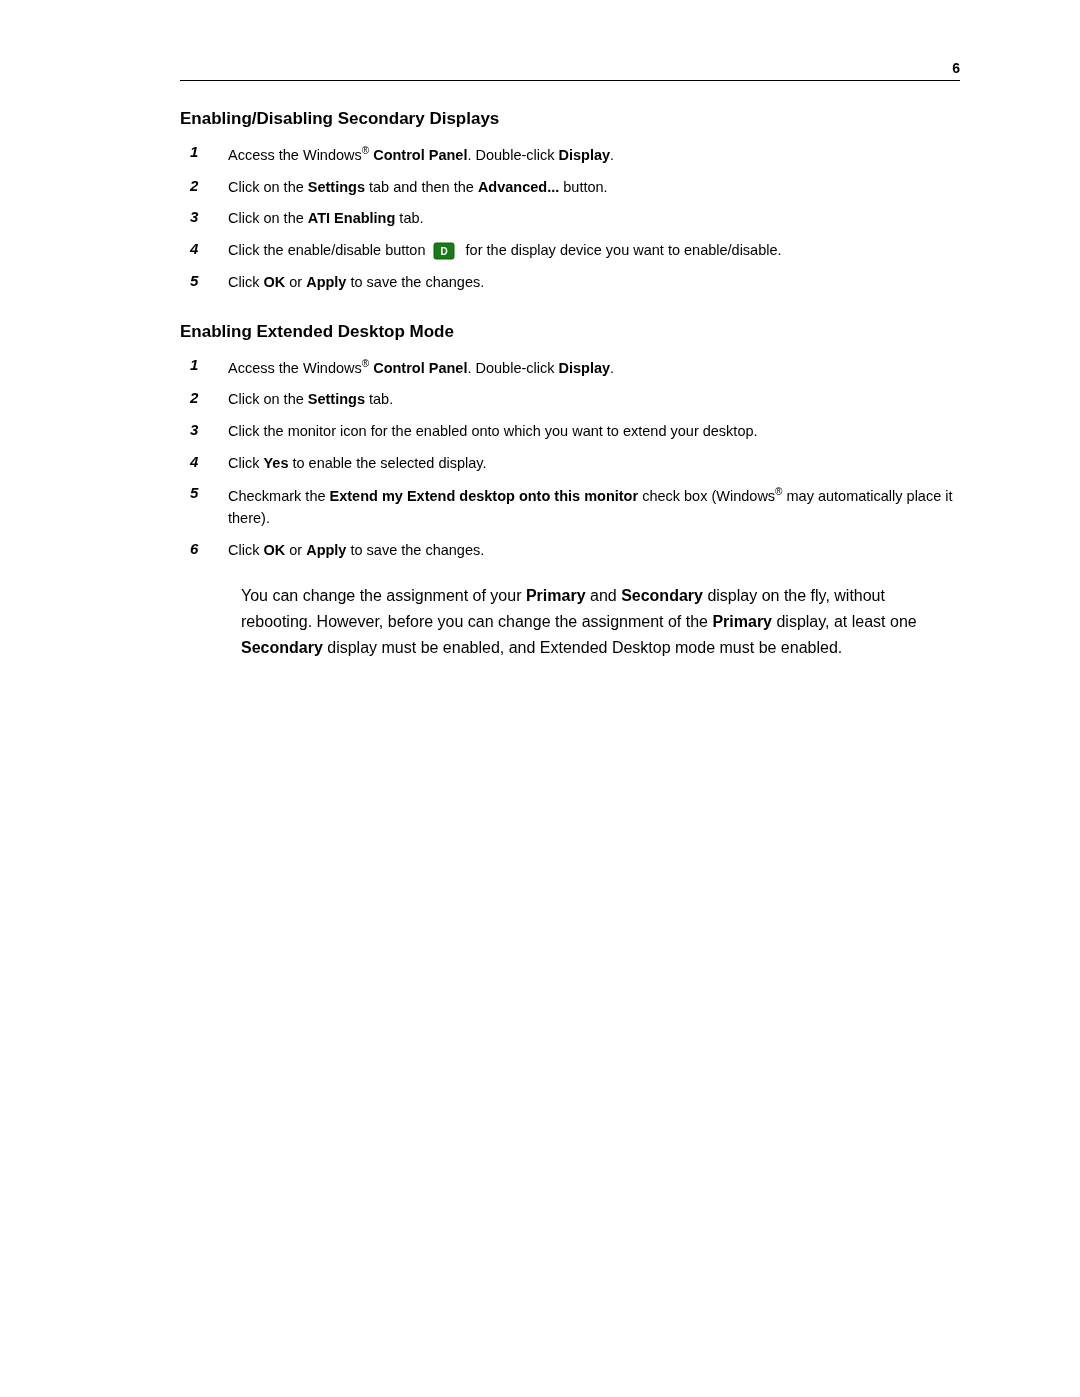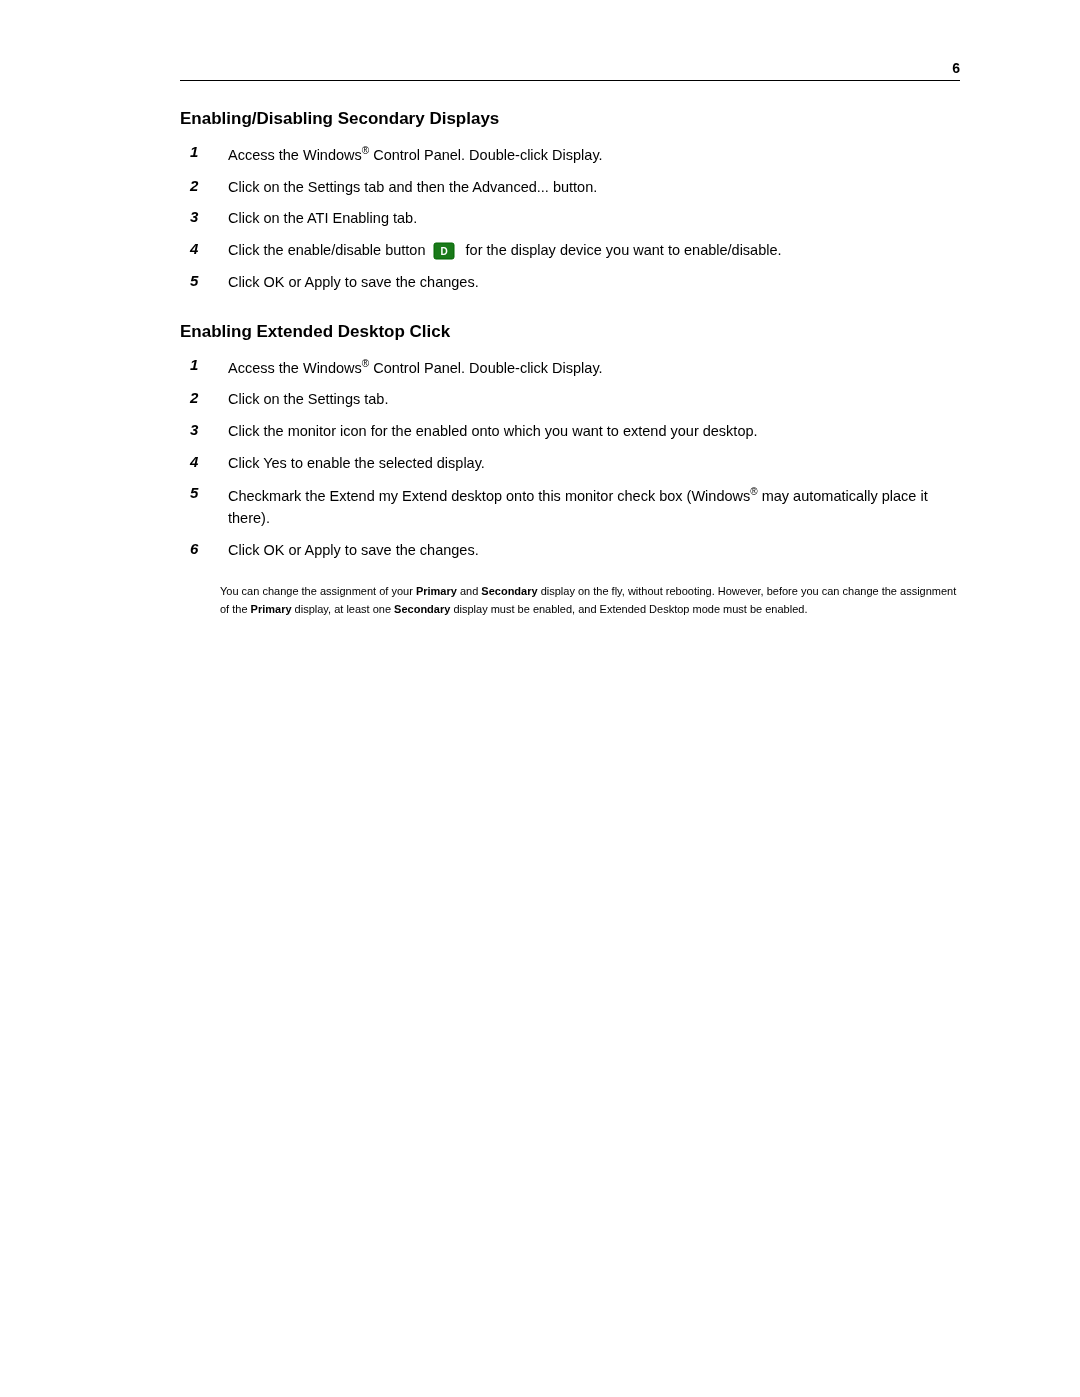--- a/index.html
+++ b/index.html
@@ -71,21 +71,21 @@
     }
 
     .step-text {
       font-family: Arial, sans-serif;
       font-size: 14.5px;
       line-height: 1.5;
       flex: 1;
     }
 
     .step-text b {
-      font-weight: normal;
+      font-weight: bold;
     }
 
     .enable-disable-icon {
       display: inline-block;
       width: 22px;
       height: 18px;
       margin: 0 3px;
       vertical-align: middle;
       position: relative;
     }
@@ -94,23 +94,23 @@
       width: 22px;
       height: 18px;
     }
 
     .section-gap {
       margin-top: 22px;
     }
 
     .paragraph {
       font-family: Arial, sans-serif;
-      font-size: 11px;
+      font-size: 16px;
       line-height: 1.6;
-      margin-left: 40px;
+      margin-left: 61px;
       margin-bottom: 12px;
     }
 
     .link {
       color: #0000cc;
       text-decoration: none;
     }
 
     sup {
       font-size: 10px;
@@ -170,21 +170,21 @@
         <span class="step-number">5</span>
         <span class="step-text">
           Click <b>OK</b> or <b>Apply</b> to save the changes.
         </span>
       </li>
 
     </ol>
   </div>
 
   <div class="section-gap">
-    <div class="section-title">Enabling Extended Desktop Click</div>
+    <div class="section-title">Enabling Extended Desktop Mode</div>
 
     <ol class="steps-list">
 
       <li class="step-item">
         <span class="step-number">1</span>
         <span class="step-text">
           Access the Windows<sup>®</sup> <b>Control Panel</b>. Double-click <b>Display</b>.
         </span>
       </li>
 

